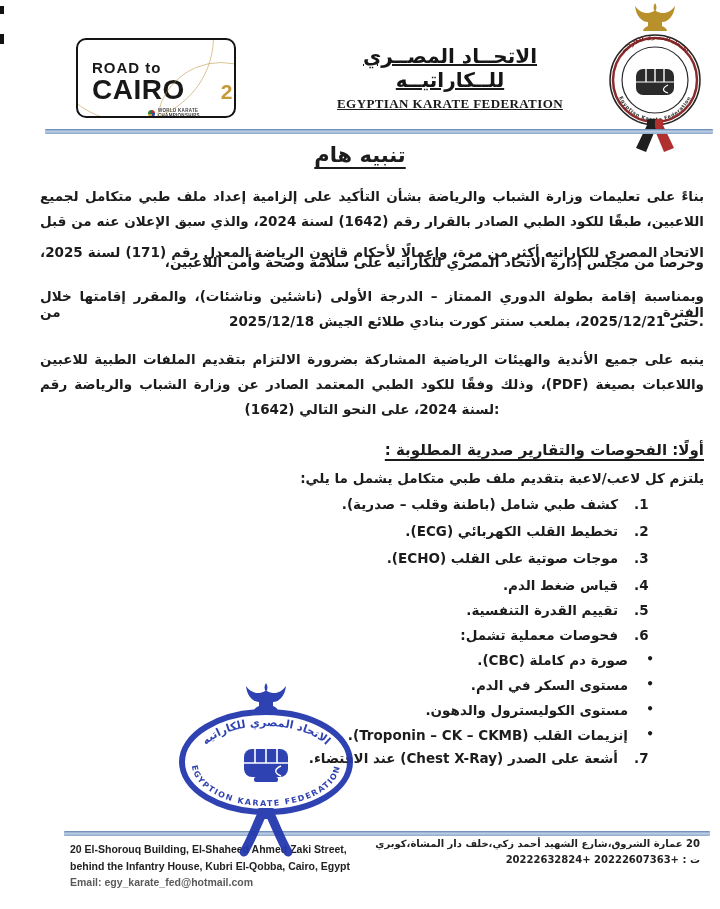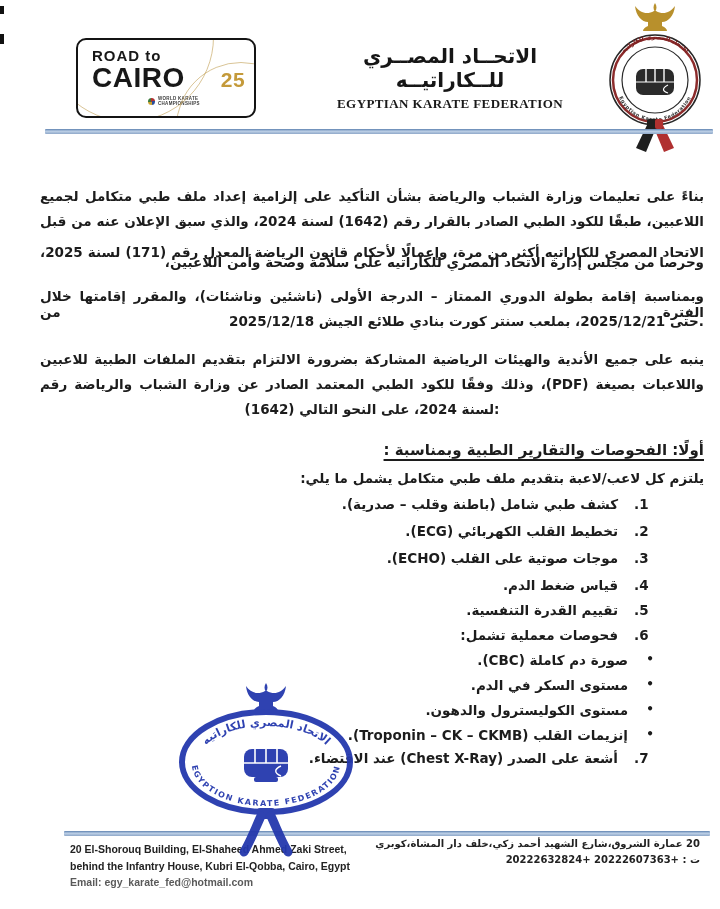--- a/index.html
+++ b/index.html
@@ -4,38 +4,38 @@
 <style>
   * { margin:0; padding:0; box-sizing:border-box; }
   body { background:#e8e8e8; font-family:"DejaVu Sans", sans-serif; }
   .page { position:relative; width:720px; height:909px; background:#ffffff; overflow:hidden;
           margin:0 auto; color:#1c1c1c; }
 
   
   .artifact { position:absolute; background:#111; }
 
   
-  .road-logo { position:absolute; left:76px; top:38px; width:180px; height:80px;
+  .road-logo { position:absolute; left:76px; top:38px; width:160px; height:80px;
                background:#fff; border:2.5px solid #141414; border-radius:10px;
-               overflow:hidden; padding:7px 0 0 14px; }
+               overflow:hidden; padding:19px 0 0 14px; }
   .arc { position:absolute; border-radius:50%; border:1.5px solid rgba(186,148,64,.55); }
   .arc1 { width:170px; height:170px; left:-34px; top:-88px; }
   .arc2 { width:130px; height:130px; right:-52px; top:22px; }
   .road-top { font-family:"Liberation Sans",sans-serif; font-weight:800; font-size:15px;
               letter-spacing:1px; color:#181818; line-height:17px; }
   .road-main { font-family:"Liberation Sans",sans-serif; font-weight:900; font-size:28px;
                line-height:28px; color:#181818; letter-spacing:.5px; }
   .road-year { font-size:21px; color:#c49a3a; font-weight:800;margin-left:36px; }
   .road-sub { display:flex; align-items:center; gap:3px; margin:2px 0 0 56px; }
   .wkf-dot { width:7px; height:7px; border-radius:50%;
              background:conic-gradient(#b03030 0 25%, #2a4d9b 0 50%, #caa12f 0 75%, #3c7a3c 0 100%); }
   .road-sub-text { font-family:"Liberation Sans",sans-serif; font-weight:700; font-size:4.5px;
                    line-height:5px; color:#3a3a3a; letter-spacing:.3px; }
 
-  .fed-center { position:absolute; left:310px; top:44px; width:280px; text-align:center; }
+  .fed-center { position:absolute; left:310px; top:44px; width:280px; text-align:center;text-decoration:underline; }
   .fed-ar { font-size:20px; font-weight:700; color:#161616; direction:rtl; }
   .fed-en { font-family:"Liberation Serif", serif; font-weight:700; font-size:13px;
             letter-spacing:.4px; color:#1a1a1a; margin-top:4px; }
 
   .seal { position:absolute; left:598px; top:2px; width:112px; height:152px; }
 
   
   .divider { position:absolute; height:5px;
              background:linear-gradient(#5e82b0, #bccfe6 45%, #8fa8c9); border-radius:1px; }
   .divider-top { left:45px; top:129px; width:668px; }
@@ -127,33 +127,34 @@
     <g>
       <path d="M50 121 L38 146 L48 150 L58 126 Z" fill="#1f1f1f"></path>
       <path d="M64 121 L76 146 L66 150 L56 126 Z" fill="#b03030"></path>
       <rect x="49" y="117" width="16" height="10" rx="2" fill="#1f1f1f"></rect>
       <rect x="57" y="117" width="8" height="10" rx="2" fill="#b03030"></rect>
     </g>
   </svg>
 
   <div class="divider divider-top"></div>
 
+  <div class="doc-title">تنبيه هام</div>
 
   <div class="bline justify" style="top:188px">بناءً على تعليمات وزارة الشباب والرياضة بشأن التأكيد على إلزامية إعداد ملف طبي متكامل لجميع</div>
   <div class="bline justify" style="top:213px">اللاعبين، طبقًا للكود الطبي الصادر بالقرار رقم (1642) لسنة 2024، والذي سبق الإعلان عنه من قبل</div>
   <div class="bline justify" style="top:244px">الاتحاد المصري للكاراتيه أكثر من مرة، وإعمالًا لأحكام قانون الرياضة المعدل رقم (171) لسنة 2025،</div>
   <div class="bline" style="top:254px">وحرصا من مجلس إدارة الاتحاد المصري للكاراتيه على سلامة وصحة وأمن اللاعبين،</div>
   <div class="bline justify" style="top:288px">وبمناسبة إقامة بطولة الدوري الممتاز – الدرجة الأولى (ناشئين وناشئات)، والمقرر إقامتها خلال الفترة من</div>
   <div class="bline ltr-left" style="top:313px">2025/12/18 حتى 2025/12/21، بملعب سنتر كورت بنادي طلائع الجيش.</div>
 
   <div class="bline justify" style="top:351px">ينبه على جميع الأندية والهيئات الرياضية المشاركة بضرورة الالتزام بتقديم الملفات الطبية للاعبين</div>
   <div class="bline justify" style="top:376px">واللاعبات بصيغة (PDF)، وذلك وفقًا للكود الطبي المعتمد الصادر عن وزارة الشباب والرياضة رقم</div>
   <div class="bline ltr-center" style="top:401px">(1642) لسنة 2024، على النحو التالي:</div>
 
-  <div class="sec-heading">أولًا: الفحوصات والتقارير الطبية وبمناسبة :</div>
+  <div class="sec-heading">أولًا: الفحوصات والتقارير صدرية المطلوبة :</div>
   <div class="bline" style="top:470px">يلتزم كل لاعب/لاعبة بتقديم ملف طبي متكامل يشمل ما يلي:</div>
 
   <div class="li-row" style="top:496px">
     <span class="li-num">1.</span>
     <span class="li-text">كشف طبي شامل (باطنة وقلب – صدرية).</span>
   </div>
   <div class="li-row" style="top:523px">
     <span class="li-num">2.</span>
     <span class="li-text">تخطيط القلب الكهربائي (ECG).</span>
   </div>

